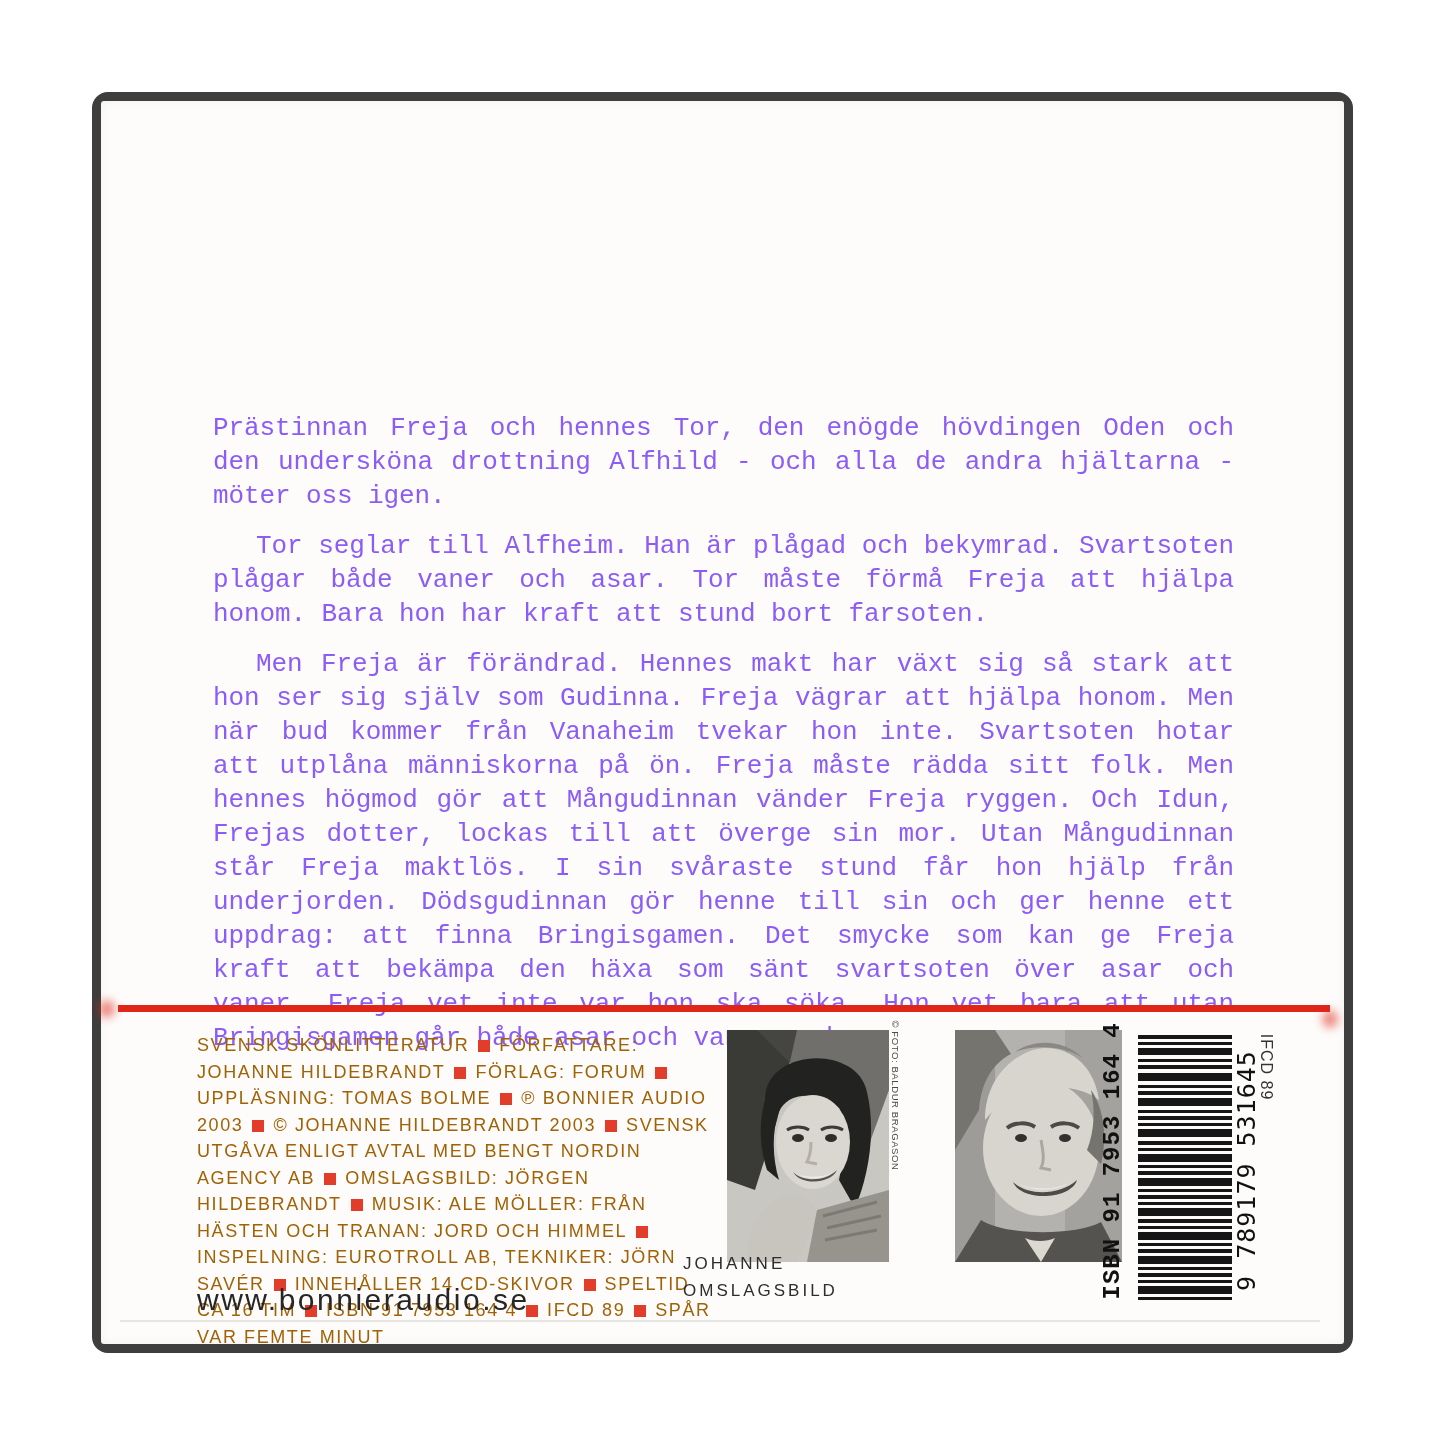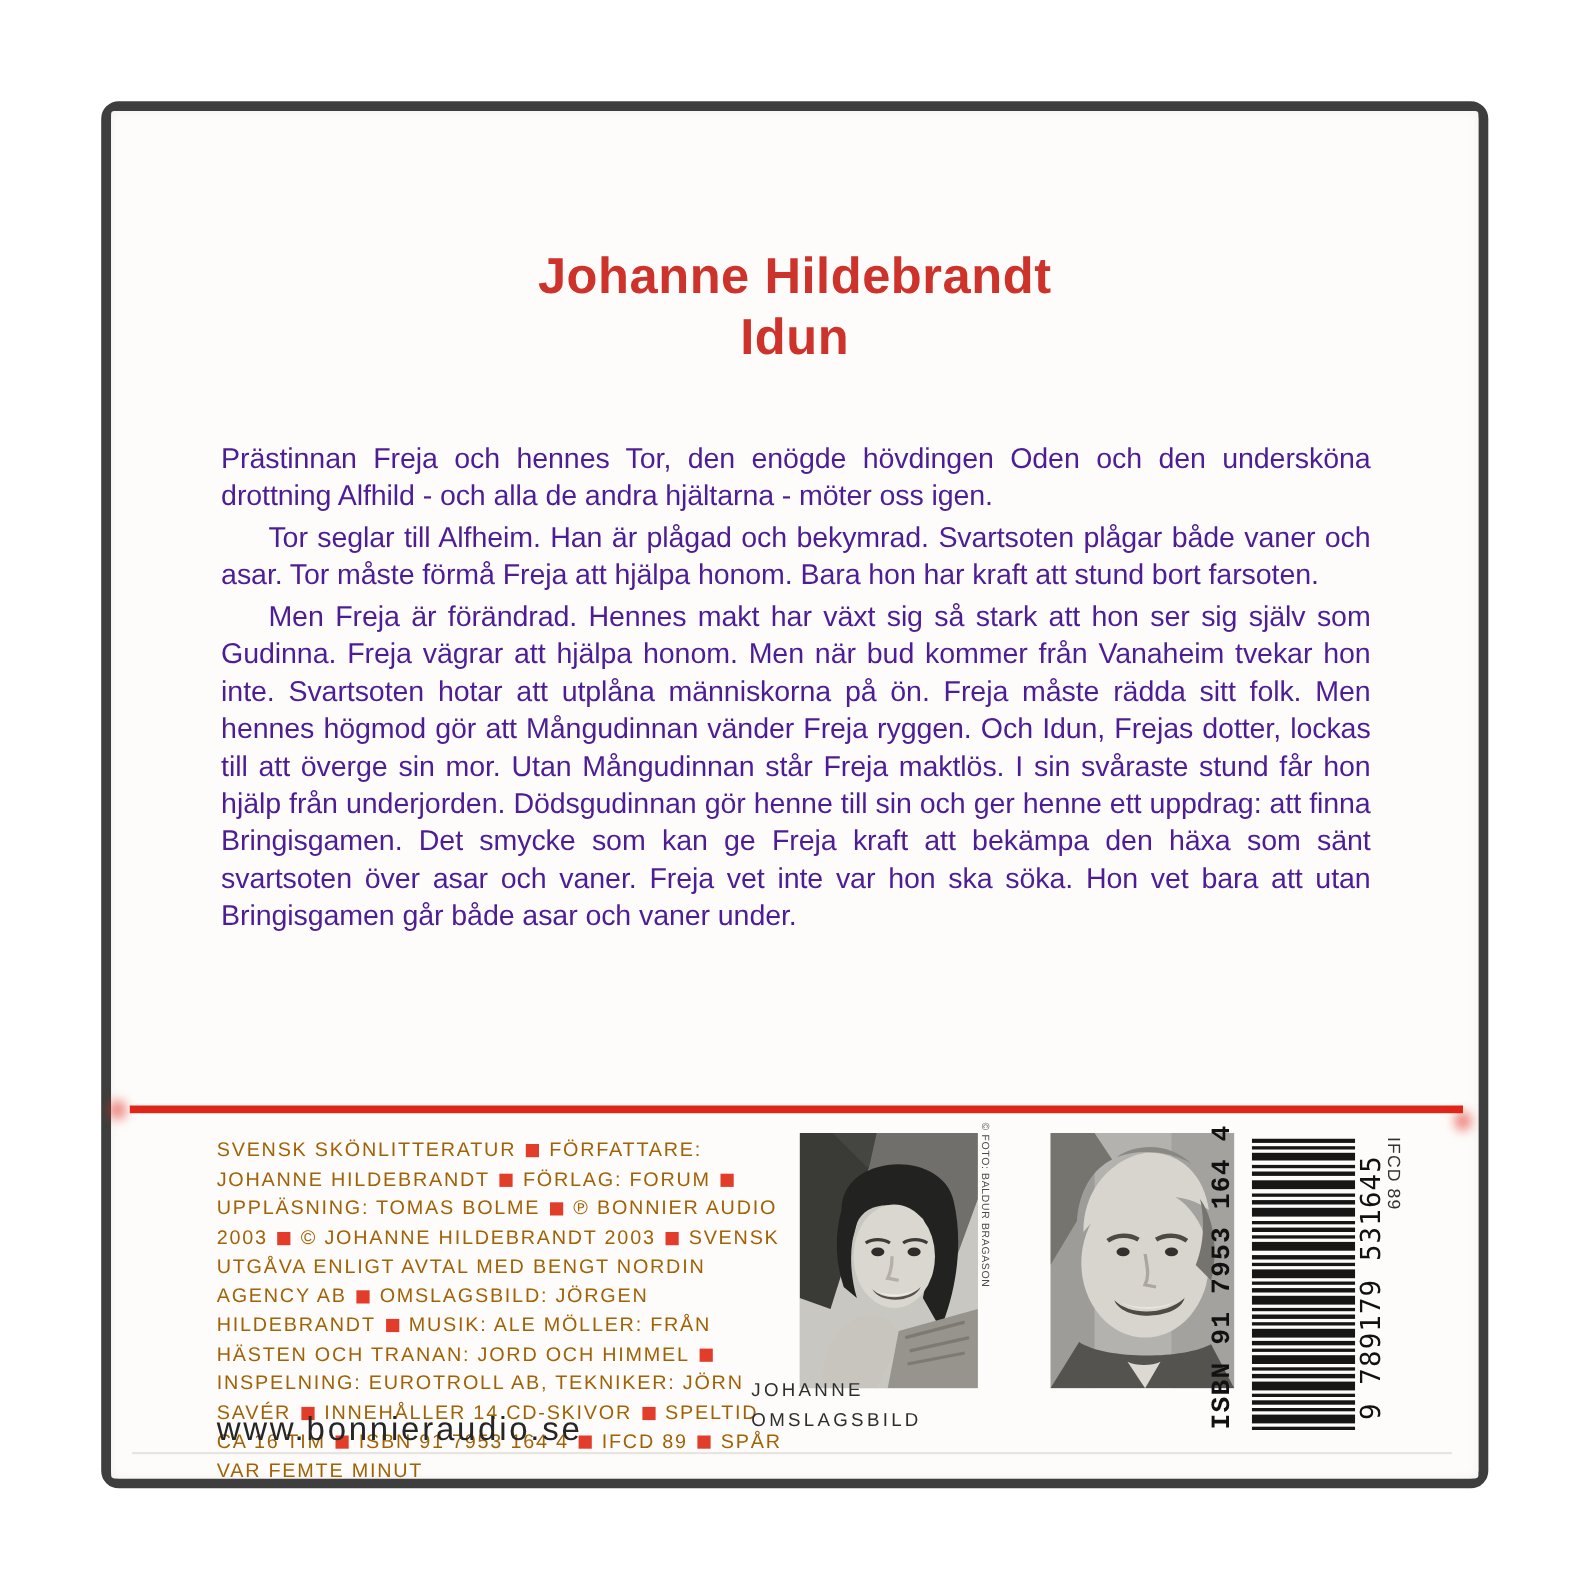--- a/index.html
+++ b/index.html
@@ -8,21 +8,21 @@
   .frame{position:absolute;left:92px;top:92px;width:1261px;height:1261px;box-sizing:border-box;
          border:9px solid #3e3e3e;border-radius:16px;background:#efeeea;}
   .paper{position:absolute;left:101px;top:101px;width:1243px;height:1243px;background:#fdfcfa;
          border-radius:3px;box-shadow:inset 0 0 10px rgba(0,0,0,0.05);}
   .paper-edge-bottom{position:absolute;left:120px;top:1320px;width:1200px;height:2px;background:#e7e5e0;}
 
   .title-block{position:absolute;left:0;top:222px;width:1445px;text-align:center;}
   .title-line{font-size:46px;line-height:56px;font-weight:bold;letter-spacing:0.5px;color:var(--title-red,#cd322b);}
 
   .synopsis{position:absolute;left:197px;top:395px;width:1053px;}
-  .synopsis p{margin:4px;font-size:26px;line-height:34px;text-align:justify;color:#4c1d95;letter-spacing:-0.1px;}
+  .synopsis p{margin:16px;font-size:26px;line-height:34px;text-align:justify;color:#8b5cf6;letter-spacing:-0.1px;font-family:Liberation Mono, monospace;}
   .synopsis p.indent{text-indent:43px;}
   .synopsis p.gap{margin-top:18px;}
 
   .divider{position:absolute;left:118px;top:1005px;width:1212px;height:7px;background:var(--line-red,#e02519);}
   .smudge{position:absolute;width:16px;height:18px;background:var(--line-red,#e02519);
           border-radius:50%;filter:blur(5px);opacity:0.55;}
   .smudge.left{left:99px;top:1000px;}
   .smudge.right{left:1322px;top:1010px;}
 
   .credits{position:absolute;left:197px;top:1032px;width:516px;font-size:18px;line-height:26.5px;
@@ -54,24 +54,20 @@
 </style>
 </head>
 <body>
 
 <div class="page">
 
   <div class="frame"></div>
   <div class="paper"></div>
   <div class="paper-edge-bottom"></div>
 
-  <div class="title-block">
-    <div class="title-line">Johanne Hildebrandt</div>
-    <div class="title-line">Idun</div>
-  </div>
 
   <div class="synopsis">
       <p class="">Prästinnan Freja och hennes Tor, den enögde hövdingen Oden och den undersköna drottning Alfhild - och alla de andra hjältarna - möter oss igen.</p>
       <p class="indent ">Tor seglar till Alfheim. Han är plågad och bekymrad. Svartsoten plågar både vaner och asar. Tor måste förmå Freja att hjälpa honom. Bara hon har kraft att stund bort farsoten.</p>
       <p class="indent ">Men Freja är förändrad. Hennes makt har växt sig så stark att hon ser sig själv som Gudinna. Freja vägrar att hjälpa honom. Men när bud kommer från Vanaheim tvekar hon inte. Svartsoten hotar att utplåna människorna på ön. Freja måste rädda sitt folk. Men hennes högmod gör att Mångudinnan vänder Freja ryggen. Och Idun, Frejas dotter, lockas till att överge sin mor. Utan Mångudinnan står Freja maktlös. I sin svåraste stund får hon hjälp från underjorden. Dödsgudinnan gör henne till sin och ger henne ett uppdrag: att finna Bringisgamen. Det smycke som kan ge Freja kraft att bekämpa den häxa som sänt svartsoten över asar och vaner. Freja vet inte var hon ska söka. Hon vet bara att utan Bringisgamen går både asar och vaner under.</p>
     </div>
 
   <div class="smudge left"></div>
   <div class="divider"></div>
   <div class="smudge right"></div>

